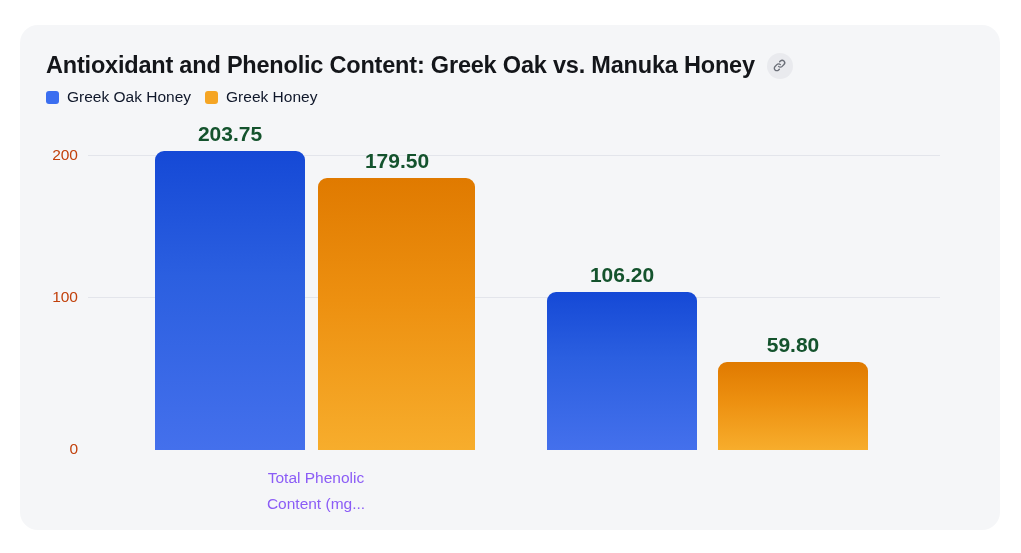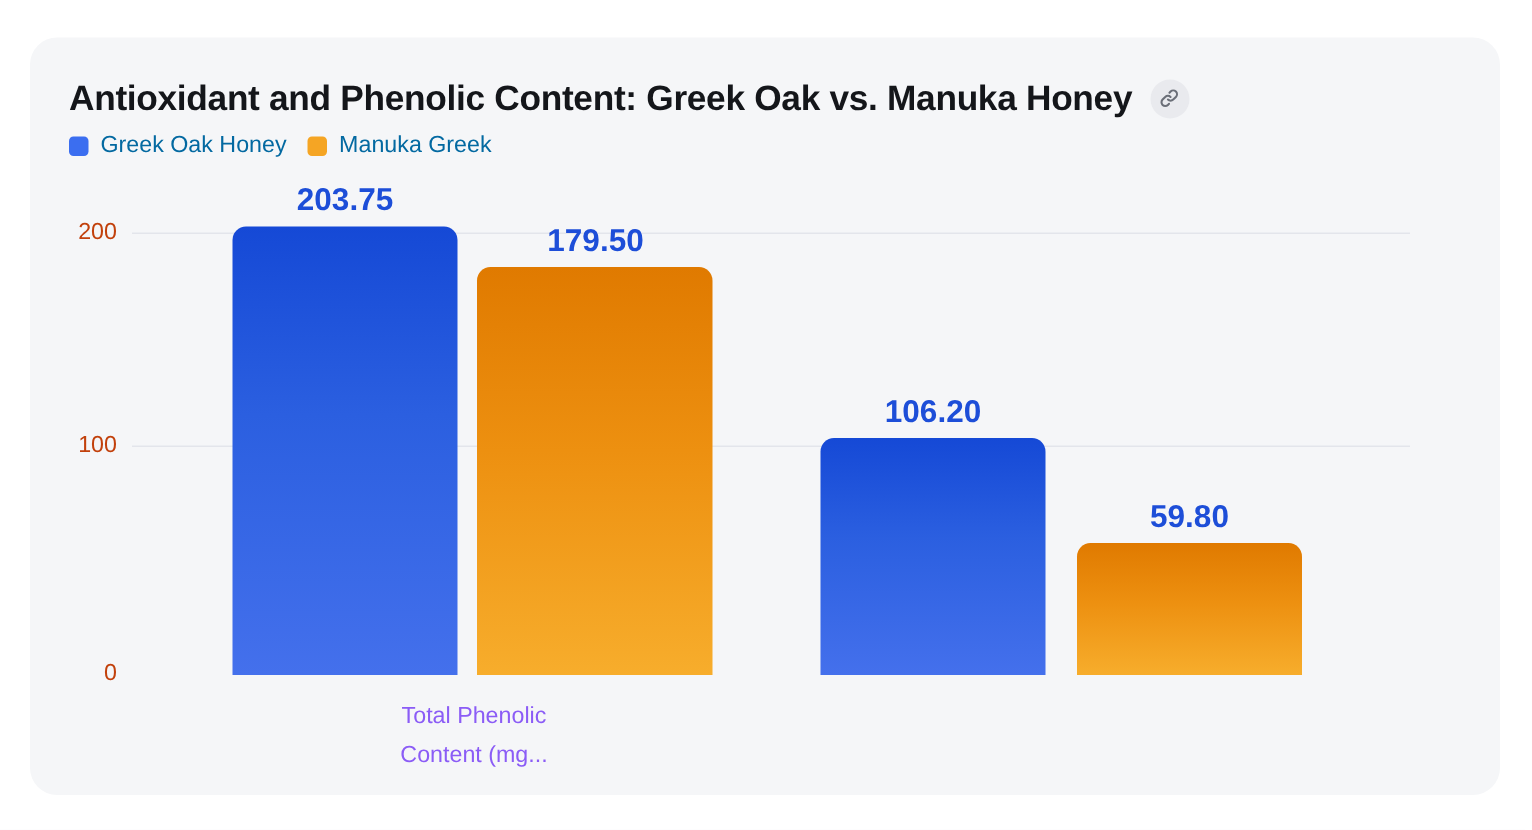--- a/index.html
+++ b/index.html
@@ -78,21 +78,21 @@
     cursor: pointer;
   }
   .legend-swatch {
     width: 13px;
     height: 13px;
     border-radius: 3px;
     flex: none;
   }
   .legend-label {
     font-size: 15.5px;
-    color: #0369a1;
+    color: #0f172a;
     white-space: nowrap;
   }
 
   
   .plot {
     position: absolute;
     left: 0;
     top: 0;
     width: 980px;
     height: 505px;
@@ -125,21 +125,21 @@
     background: linear-gradient(180deg, #1549d6 0%, #2b5fe0 42%, #4470ec 100%);
   }
   .bar.orange {
     background: linear-gradient(180deg, #e07a00 0%, #ed9010 45%, #f7ad2c 100%);
   }
 
   .bar-value {
     position: absolute;
     font-size: 21px;
     font-weight: bold;
-    color: #1d4ed8;
+    color: #14532d;
     text-align: center;
     transform: translateX(-50%);
     white-space: nowrap;
   }
 
   .cat-label {
     position: absolute;
     font-size: 15.5px;
     color: #8b5cf6;
     text-align: center;
@@ -165,21 +165,21 @@
       </div>
     </div>
 
     <div class="legend">
       <div class="legend-item">
         <span class="legend-swatch" style="background:#3b6ef0"></span>
         <span class="legend-label">Greek Oak Honey</span>
       </div>
       <div class="legend-item">
         <span class="legend-swatch" style="background:#f5a524"></span>
-        <span class="legend-label">Manuka Greek</span>
+        <span class="legend-label">Greek Honey</span>
       </div>
     </div>
 
     <div class="plot">
 
       <div class="gridline" style="top:130px"></div>
       <div class="gridline" style="top:272px"></div>
 
       <div class="ytick" style="top:130px">200</div>
       <div class="ytick" style="top:272px">100</div>

